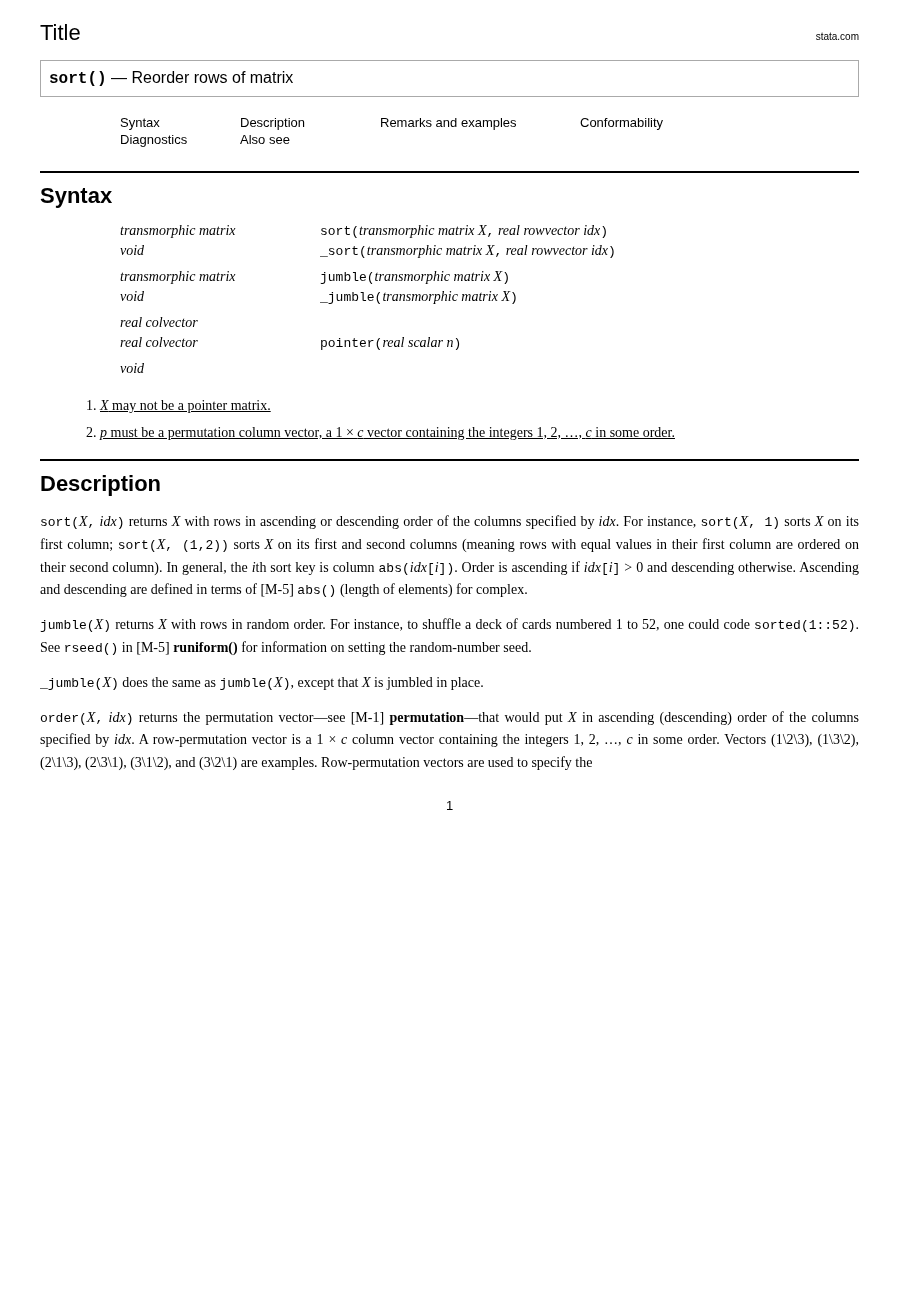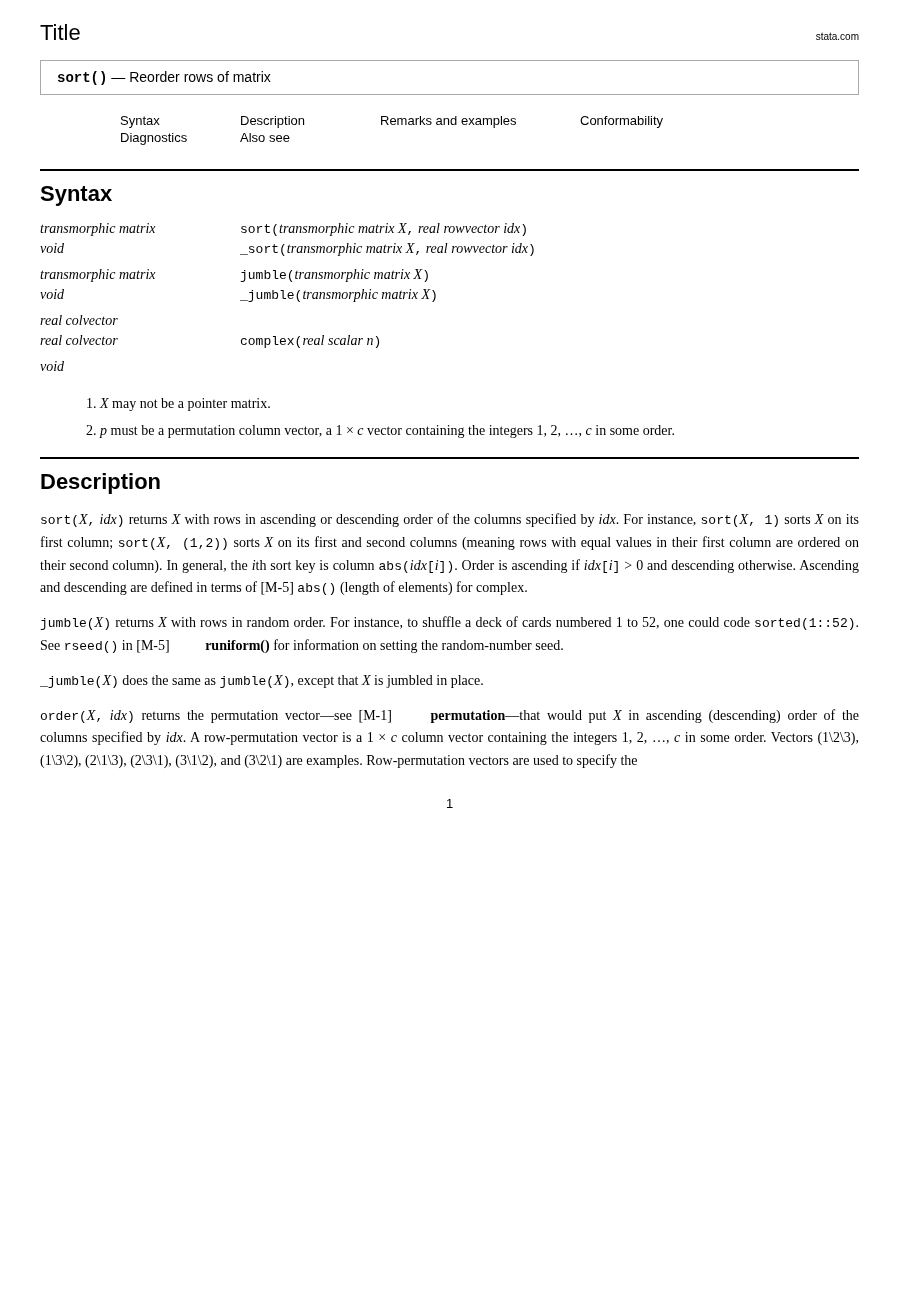--- a/index.html
+++ b/index.html
@@ -23,24 +23,24 @@
       font-weight: normal;
       font-family: Arial, sans-serif;
     }
     .stata-logo {
       font-size: 10px;
       font-family: Arial, sans-serif;
       font-weight: normal;
     }
     .title-box {
       border: 1px solid #aaa;
-      padding: 8px 16px;
+      padding: 8px 8px;
       margin-bottom: 18px;
       font-family: Arial, sans-serif;
-      font-size: 14px;
+      font-size: 16px;
     }
     .title-box .func-name {
       font-family: "Courier New", Courier, monospace;
       font-weight: bold;
     }
     .nav-tabs {
       display: grid;
       grid-template-columns: 120px 140px 200px 160px;
       grid-template-rows: auto auto;
       margin-bottom: 24px;
@@ -55,20 +55,21 @@
       text-decoration: none;
     }
     .section-heading {
       font-size: 22px;
       font-weight: bold;
       font-family: Arial, sans-serif;
       margin-bottom: 14px;
       margin-top: 10px;
     }
     .syntax-table {
+      margin-left: 80px;
       margin-bottom: 18px;
       width: calc(100% - 80px);
     }
     .syntax-row {
       display: flex;
       margin-bottom: 4px;
       align-items: baseline;
     }
     .syntax-row.spacer {
       margin-bottom: 10px;
@@ -88,41 +89,41 @@
       font-size: 13px;
     }
     .where-text {
       margin-left: 40px;
       margin-bottom: 8px;
       font-family: "Times New Roman", Times, serif;
     }
     .numbered-list {
       margin-left: 60px;
       margin-bottom: 16px;
+      text-decoration: underline;
     }
     .numbered-list li {
       margin-bottom: 6px;
       font-family: "Times New Roman", Times, serif;
       line-height: 1.5;
     }
     .desc-para {
       font-family: "Times New Roman", Times, serif;
       font-size: 14px;
       line-height: 1.6;
       margin-bottom: 12px;
       text-align: justify;
     }
     .desc-para .mono {
       font-family: "Courier New", Courier, monospace;
       font-style: normal;
       font-size: 13px;
     }
     .desc-para .bold {
       font-weight: bold;
-      margin-left: 32px;
     }
     .page-number {
       text-align: center;
       margin-top: 24px;
       font-family: Arial, sans-serif;
       font-size: 13px;
     }
     .section-heading-rule {
       border: none;
       border-top: 2px solid #000;
@@ -184,21 +185,21 @@
       </span>
     </div>
 
     <div class="syntax-row">
       <span class="return-type"><em>real colvector</em></span>
     </div>
 
     <div class="syntax-row spacer">
       <span class="return-type"><em>real colvector</em></span>
       <span class="func-sig">
-        <span class="mono">complex(</span><em>real scalar n</em><span class="mono">)</span>
+        <span class="mono">pointer(</span><em>real scalar n</em><span class="mono">)</span>
       </span>
     </div>
 
     <div class="syntax-row">
       <span class="return-type"><em>void</em></span>
     </div>
   </div>
 
 
   <ol class="numbered-list">

